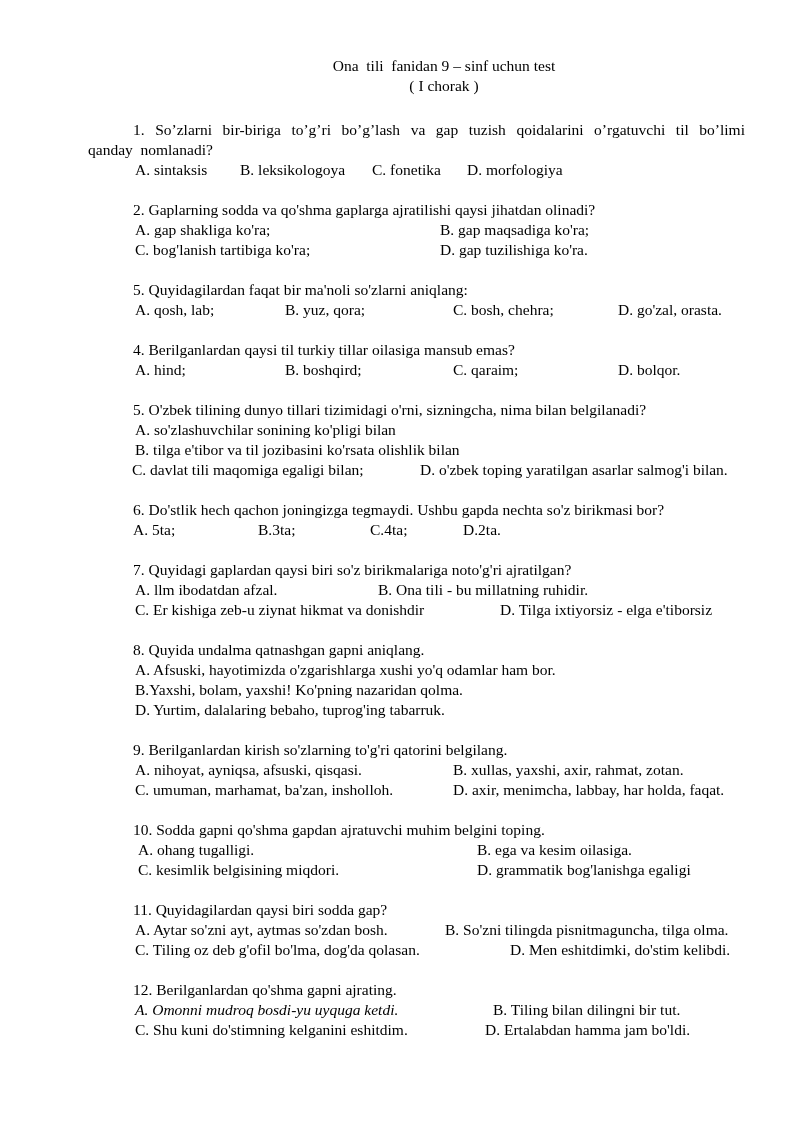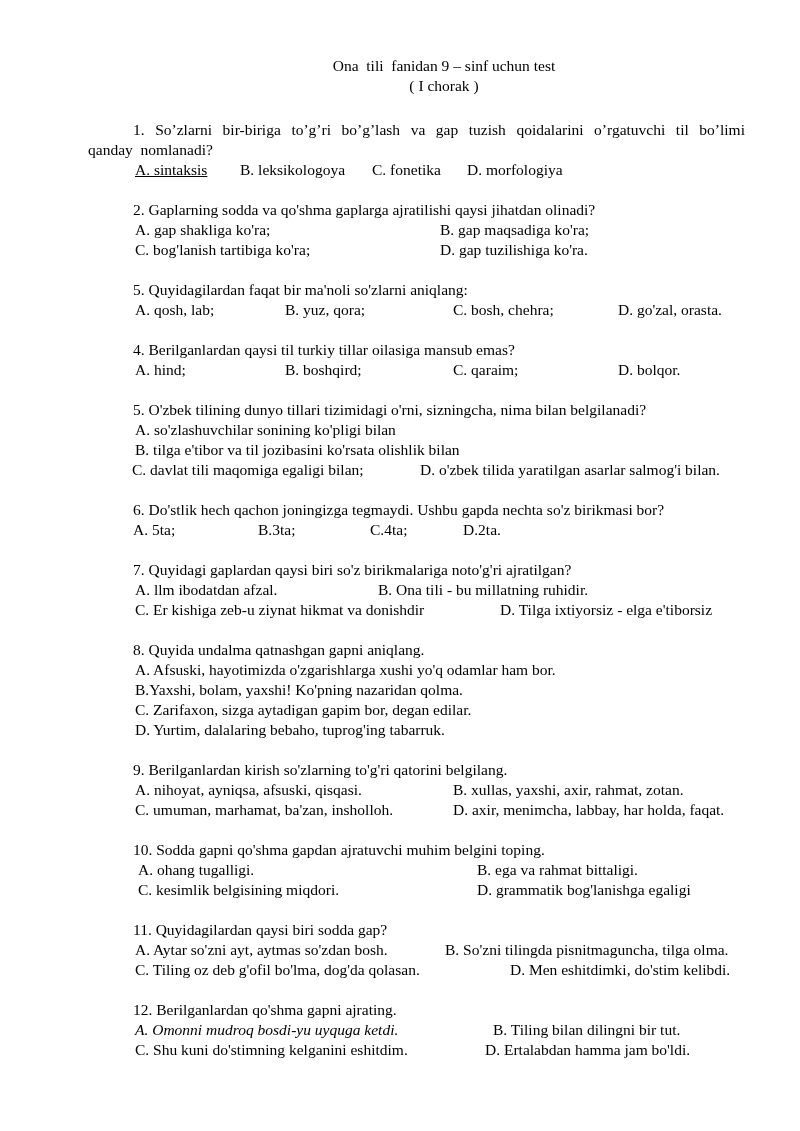--- a/index.html
+++ b/index.html
@@ -63,21 +63,21 @@
   </div>
   <div class="questions">
       <div class="q">
         <div class="line">
           <span class="seg j" style="left: 45px;">1. So’zlarni bir-biriga to’g’ri bo’g’lash va gap tuzish qoidalarini o’rgatuvchi til bo’limi</span>
         </div>
         <div class="line">
           <span class="seg" style="left: 0px;">qanday  nomlanadi?</span>
         </div>
         <div class="line">
-          <span class="seg" style="left: 47px; text-decoration: underline;">A. sintaksis</span>
+          <span class="seg" style="left: 47px;">A. sintaksis</span>
           <span class="seg" style="left: 152px;">B. leksikologoya</span>
           <span class="seg" style="left: 284px;">C. fonetika</span>
           <span class="seg" style="left: 379px;">D. morfologiya</span>
         </div>
       </div>
       <div class="q">
         <div class="line">
           <span class="seg" style="left: 45px;">2. Gaplarning sodda va qo'shma gaplarga ajratilishi qaysi jihatdan olinadi?</span>
         </div>
         <div class="line">
@@ -116,21 +116,21 @@
           <span class="seg" style="left: 45px;">5. O'zbek tilining dunyo tillari tizimidagi o'rni, sizningcha, nima bilan belgilanadi?</span>
         </div>
         <div class="line">
           <span class="seg" style="left: 47px;">A. so'zlashuvchilar sonining ko'pligi bilan</span>
         </div>
         <div class="line">
           <span class="seg" style="left: 47px;">B. tilga e'tibor va til jozibasini ko'rsata olishlik bilan</span>
         </div>
         <div class="line">
           <span class="seg" style="left: 44px;">C. davlat tili maqomiga egaligi bilan;</span>
-          <span class="seg" style="left: 332px;">D. o'zbek tilida yaratilgan asarlar salmog'i bilan.</span>
+          <span class="seg" style="left: 332px;">D. o'zbek toping yaratilgan asarlar salmog'i bilan.</span>
         </div>
       </div>
       <div class="q">
         <div class="line">
           <span class="seg" style="left: 45px;">6. Do'stlik hech qachon joningizga tegmaydi. Ushbu gapda nechta so'z birikmasi bor?</span>
         </div>
         <div class="line">
           <span class="seg" style="left: 45px;">A. 5ta;</span>
           <span class="seg" style="left: 170px;">B.3ta;</span>
           <span class="seg" style="left: 282px;">C.4ta;</span>
@@ -154,23 +154,20 @@
         <div class="line">
           <span class="seg" style="left: 45px;">8. Quyida undalma qatnashgan gapni aniqlang.</span>
         </div>
         <div class="line">
           <span class="seg" style="left: 47px;">A. Afsuski, hayotimizda o'zgarishlarga xushi yo'q odamlar ham bor.</span>
         </div>
         <div class="line">
           <span class="seg" style="left: 47px;">B.Yaxshi, bolam, yaxshi! Ko'pning nazaridan qolma.</span>
         </div>
         <div class="line">
-          <span class="seg" style="left: 47px;">C. Zarifaxon, sizga aytadigan gapim bor, degan edilar.</span>
-        </div>
-        <div class="line">
           <span class="seg" style="left: 47px;">D. Yurtim, dalalaring bebaho, tuprog'ing tabarruk.</span>
         </div>
       </div>
       <div class="q">
         <div class="line">
           <span class="seg" style="left: 45px;">9. Berilganlardan kirish so'zlarning to'g'ri qatorini belgilang.</span>
         </div>
         <div class="line">
           <span class="seg" style="left: 47px;">A. nihoyat, ayniqsa, afsuski, qisqasi.</span>
           <span class="seg" style="left: 365px;">B. xullas, yaxshi, axir, rahmat, zotan.</span>
@@ -179,21 +176,21 @@
           <span class="seg" style="left: 47px;">C. umuman, marhamat, ba'zan, insholloh.</span>
           <span class="seg" style="left: 365px;">D. axir, menimcha, labbay, har holda, faqat.</span>
         </div>
       </div>
       <div class="q">
         <div class="line">
           <span class="seg" style="left: 45px;">10. Sodda gapni qo'shma gapdan ajratuvchi muhim belgini toping.</span>
         </div>
         <div class="line">
           <span class="seg" style="left: 50px;">A. ohang tugalligi.</span>
-          <span class="seg" style="left: 389px;">B. ega va rahmat bittaligi.</span>
+          <span class="seg" style="left: 389px;">B. ega va kesim oilasiga.</span>
         </div>
         <div class="line">
           <span class="seg" style="left: 50px;">C. kesimlik belgisining miqdori.</span>
           <span class="seg" style="left: 389px;">D. grammatik bog'lanishga egaligi</span>
         </div>
       </div>
       <div class="q">
         <div class="line">
           <span class="seg" style="left: 45px;">11. Quyidagilardan qaysi biri sodda gap?</span>
         </div>

